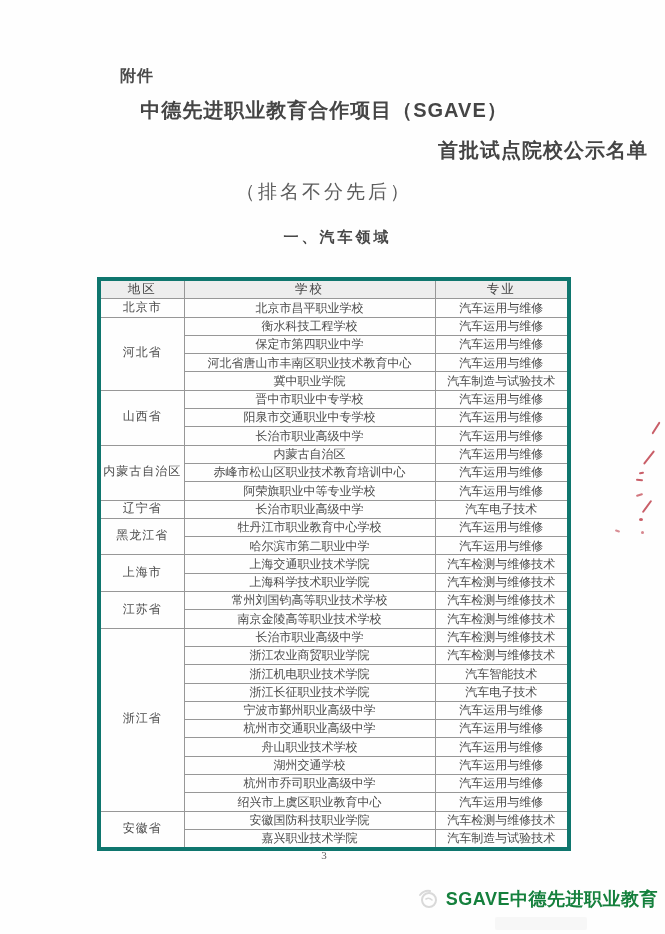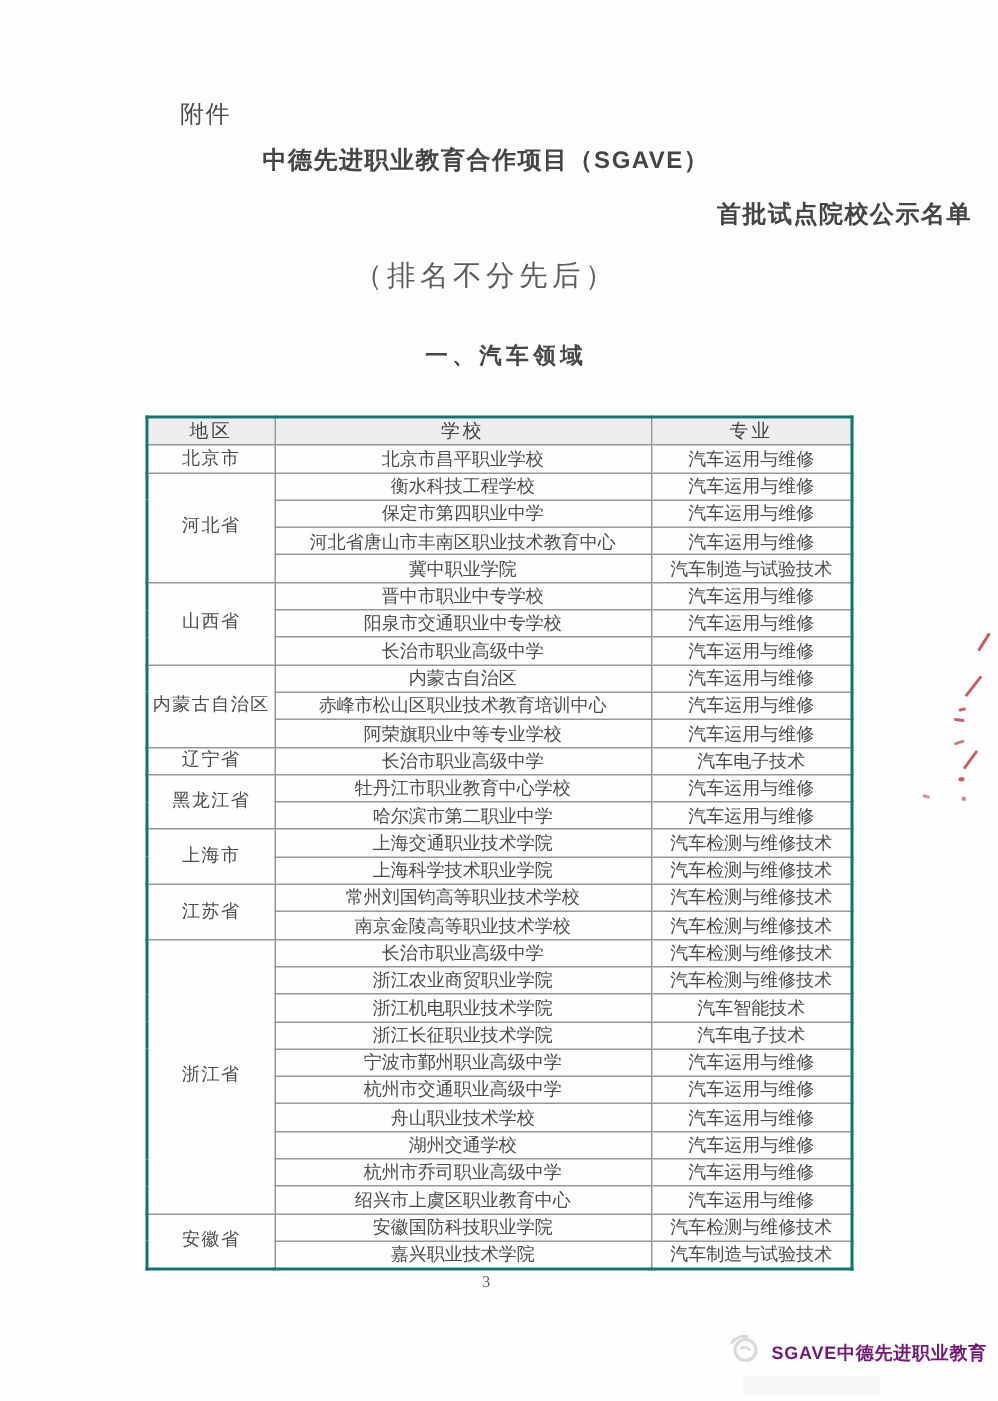--- a/index.html
+++ b/index.html
@@ -11,35 +11,35 @@
     overflow: hidden;
     font-family: "Liberation Serif", "DejaVu Serif", serif;
     color: #474747;
   }
   .attachment-label {
     position: absolute;
     left: 92px;
     top: 66px;
     font-family: "Liberation Sans", "DejaVu Sans", sans-serif;
     font-size: 16px;
-    font-weight: 400;
+    font-weight: 700;
     color: #4a4a4a;
     letter-spacing: 1px;
     padding-left: 28px;
   }
   .title-block {
     position: absolute;
     left: 0;
     top: 100px;
     width: 648px;
     text-align: center;
   }
   .title-line1, .title-line2 {
     font-family: "Liberation Sans", "DejaVu Sans", sans-serif;
-    font-size: 16px;
+    font-size: 20px;
     font-weight: 700;
     color: #454545;
     letter-spacing: 1px;
     line-height: 1.0;
   }
   .title-line2 { margin-top: 20px; text-align: right; }
   .subtitle {
     margin-top: 19px;
     font-size: 19px;
     font-weight: 400;
@@ -73,21 +73,21 @@
   table.schools th, table.schools td {
     border: 1px solid #979797;
     text-align: center;
     vertical-align: middle;
     height: 17.3px;
     padding: 0 2px;
     line-height: 1.05;
     overflow: hidden;
     white-space: nowrap;
   }
-  table.schools { border: 2px solid #0f766e; }
+  table.schools { border: 4px solid #0f766e; }
   table.schools th {
     background: #ededed;
     font-weight: 500;
     font-size: 12.5px;
     color: #434343;
     letter-spacing: 2px;
   }
   td.region { letter-spacing: 1px; font-family: Liberation Mono, monospace; }
   .page-number {
     position: absolute;
@@ -98,23 +98,23 @@
     font-size: 11px;
     color: #5f5f5f;
   }
   .watermark {
     position: absolute;
     right: 7px;
     top: 887px;
     display: flex;
     align-items: flex-end;
     gap: 5px;
-    color: #701a75;
+    color: #15803d;
     font-family: "Liberation Sans", "DejaVu Sans", sans-serif;
-    font-size: 12px;
+    font-size: 18px;
     font-weight: 700;
     letter-spacing: 0.5px;
     user-select: none;
   }
   .watermark svg { display: block; }
   .scan-artifact {
     position: absolute;
     left: 495px;
     top: 917px;
     width: 92px;

